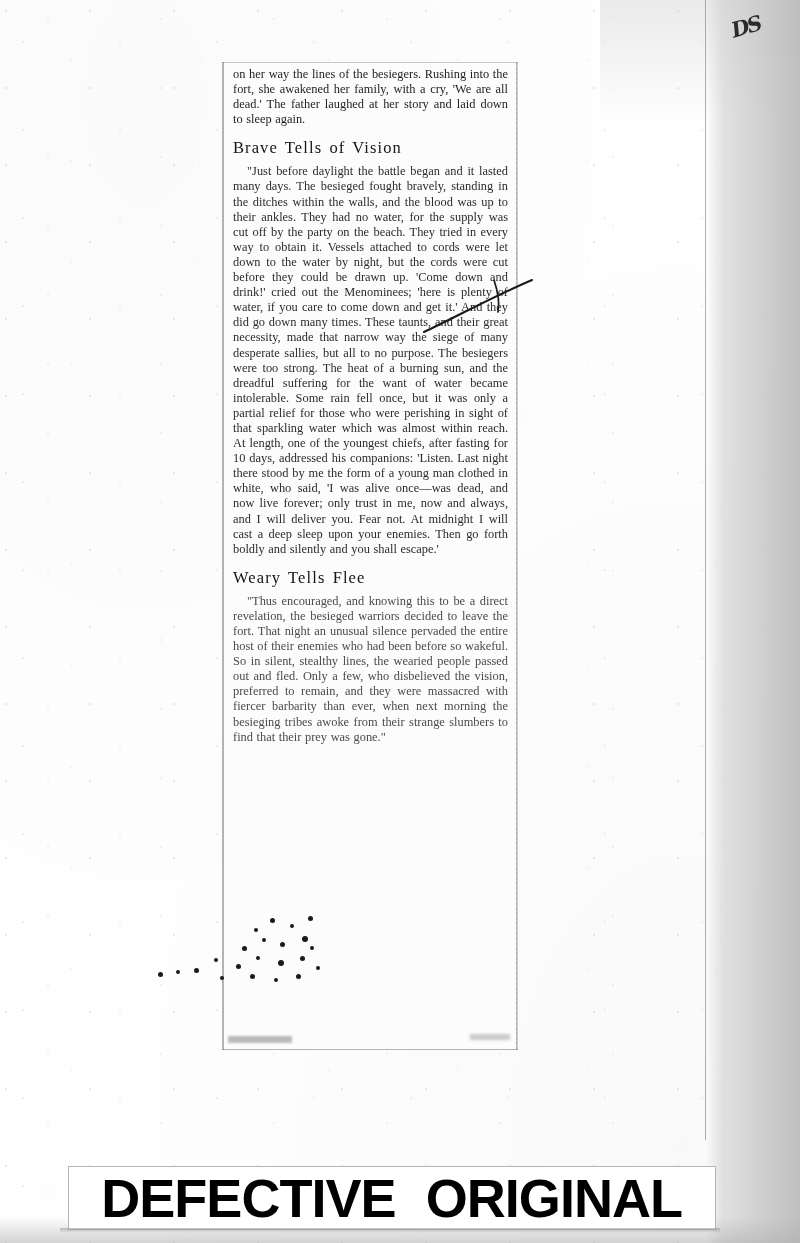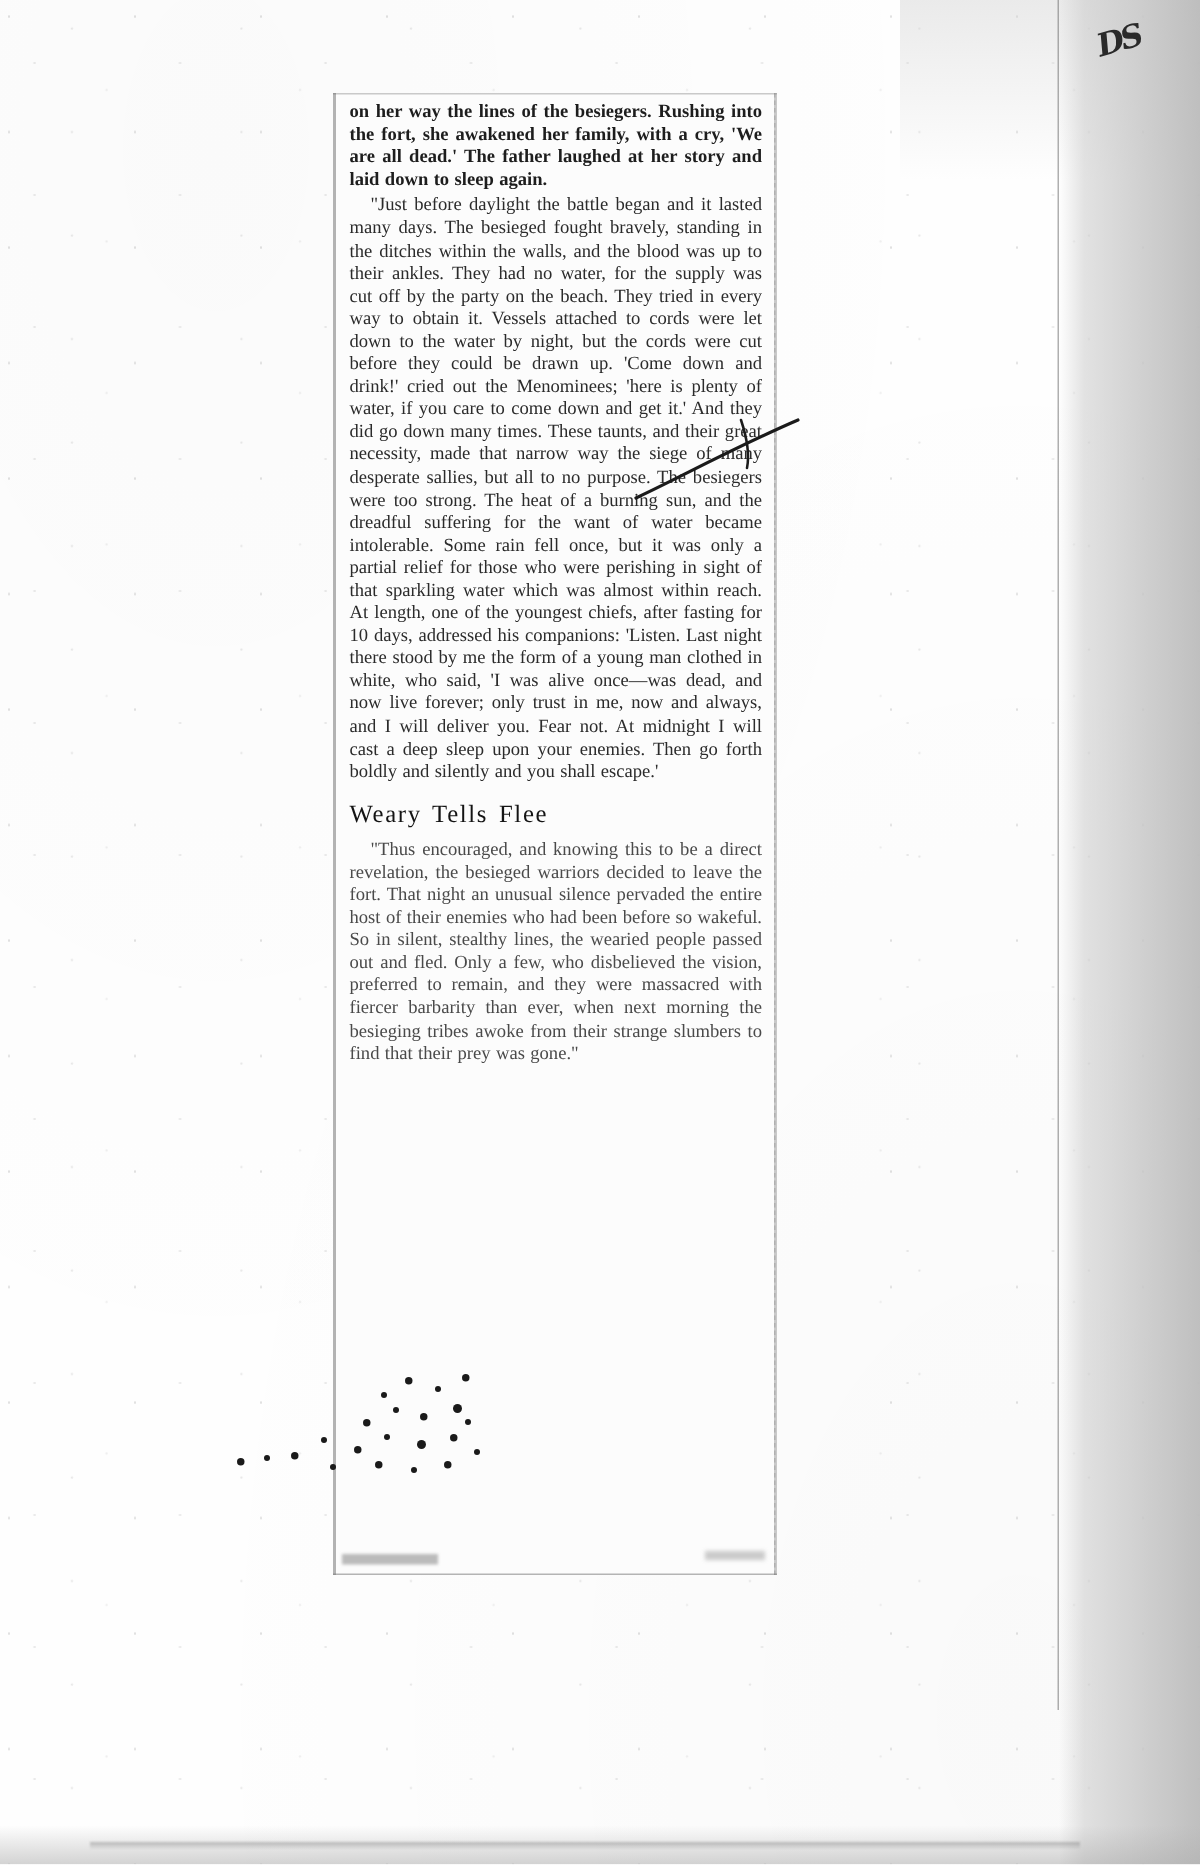--- a/index.html
+++ b/index.html
@@ -134,21 +134,21 @@
     margin: 0 0 2px 0;
     font-family: "Liberation Serif", serif;
     font-size: 12.4px;
     line-height: 15.1px;
     color: #1d1d1d;
     text-align: justify;
     text-indent: 14px;
     word-spacing: .5px;
     -webkit-font-smoothing: none;
   }
-  .para.no-indent { text-indent: 0; font-weight: bold; }
+  .para.no-indent { text-indent: 0; }
 
   
   .fade-1 { color: #2b2b2b; }
   .fade-2 { color: #4a4a4a; }
 
   .subhead {
     margin: 11px 0 6px 0;
     font-family: "Liberation Serif", serif;
     font-size: 16.5px;
     font-weight: 400;
@@ -247,20 +247,21 @@
   <div class="clipping">
     <div class="clip-edge-top"></div>
     <div class="clip-edge-left"></div>
     <div class="clip-edge-right"></div>
     <div class="clip-edge-bottom"></div>
 
     <div class="column">
 
       <p class="para no-indent">on her way the lines of the besiegers. Rushing into the fort, she awakened her family, with a cry, 'We are all dead.' The father laughed at her story and laid down to sleep again.</p>
 
+      <h2 class="subhead">Brave Tells of Vision</h2>
 
       <p class="para fade-1">"Just before daylight the battle began and it lasted many days. The besieged fought bravely, standing in the ditches within the walls, and the blood was up to their ankles. They had no water, for the supply was cut off by the party on the beach. They tried in every way to obtain it. Vessels attached to cords were let down to the water by night, but the cords were cut before they could be drawn up. 'Come down and drink!' cried out the Menominees; 'here is plenty of water, if you care to come down and get it.' And they did go down many times. These taunts, and their great necessity, made that narrow way the siege of many desperate sallies, but all to no purpose. The besiegers were too strong. The heat of a burning sun, and the dreadful suffering for the want of water became intolerable. Some rain fell once, but it was only a partial relief for those who were perishing in sight of that sparkling water which was almost within reach. At length, one of the youngest chiefs, after fasting for 10 days, addressed his companions: 'Listen. Last night there stood by me the form of a young man clothed in white, who said, 'I was alive once—was dead, and now live forever; only trust in me, now and always, and I will deliver you. Fear not. At midnight I will cast a deep sleep upon your enemies. Then go forth boldly and silently and you shall escape.'</p>
 
       <h2 class="subhead">Weary Tells Flee</h2>
 
       <p class="para fade-2">"Thus encouraged, and knowing this to be a direct revelation, the besieged warriors decided to leave the fort. That night an unusual silence pervaded the entire host of their enemies who had been before so wakeful. So in silent, stealthy lines, the wearied people passed out and fled. Only a few, who disbelieved the vision, preferred to remain, and they were massacred with fiercer barbarity than ever, when next morning the besieging tribes awoke from their strange slumbers to find that their prey was gone."</p>
 
     </div>
   </div>
 
@@ -290,15 +291,18 @@
     <span style="left:26px;  top:58px; width:4px;  height:4px;"></span>
     <span style="left:8px;   top:60px; width:5px;  height:5px;"></span>
     <span style="left:70px;  top:64px; width:4px;  height:4px;"></span>
     <span style="left:160px; top:34px; width:4px;  height:4px;"></span>
     <span style="left:166px; top:54px; width:4px;  height:4px;"></span>
   </div>
 
   <div class="smudge-a"></div>
   <div class="smudge-b"></div>
 
+  <div class="stamp-box">
+    <span class="stamp-text">DEFECTIVE  ORIGINAL</span>
+  </div>
   <div class="stamp-shadow"></div>
 
 </div>
 
 </body></html>

